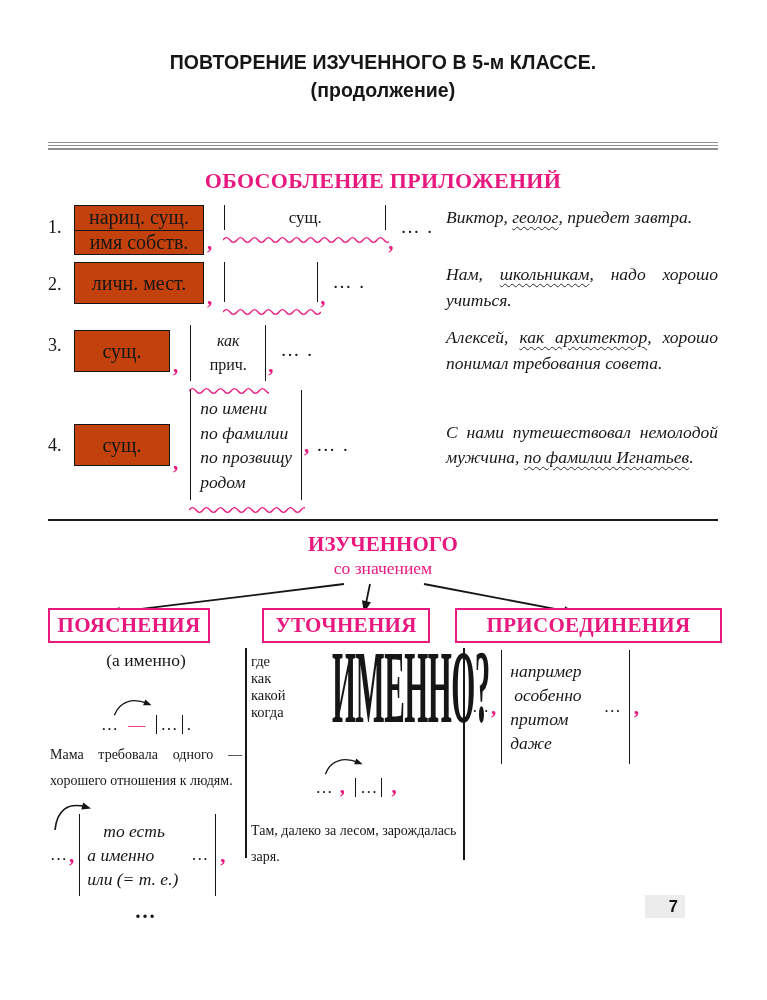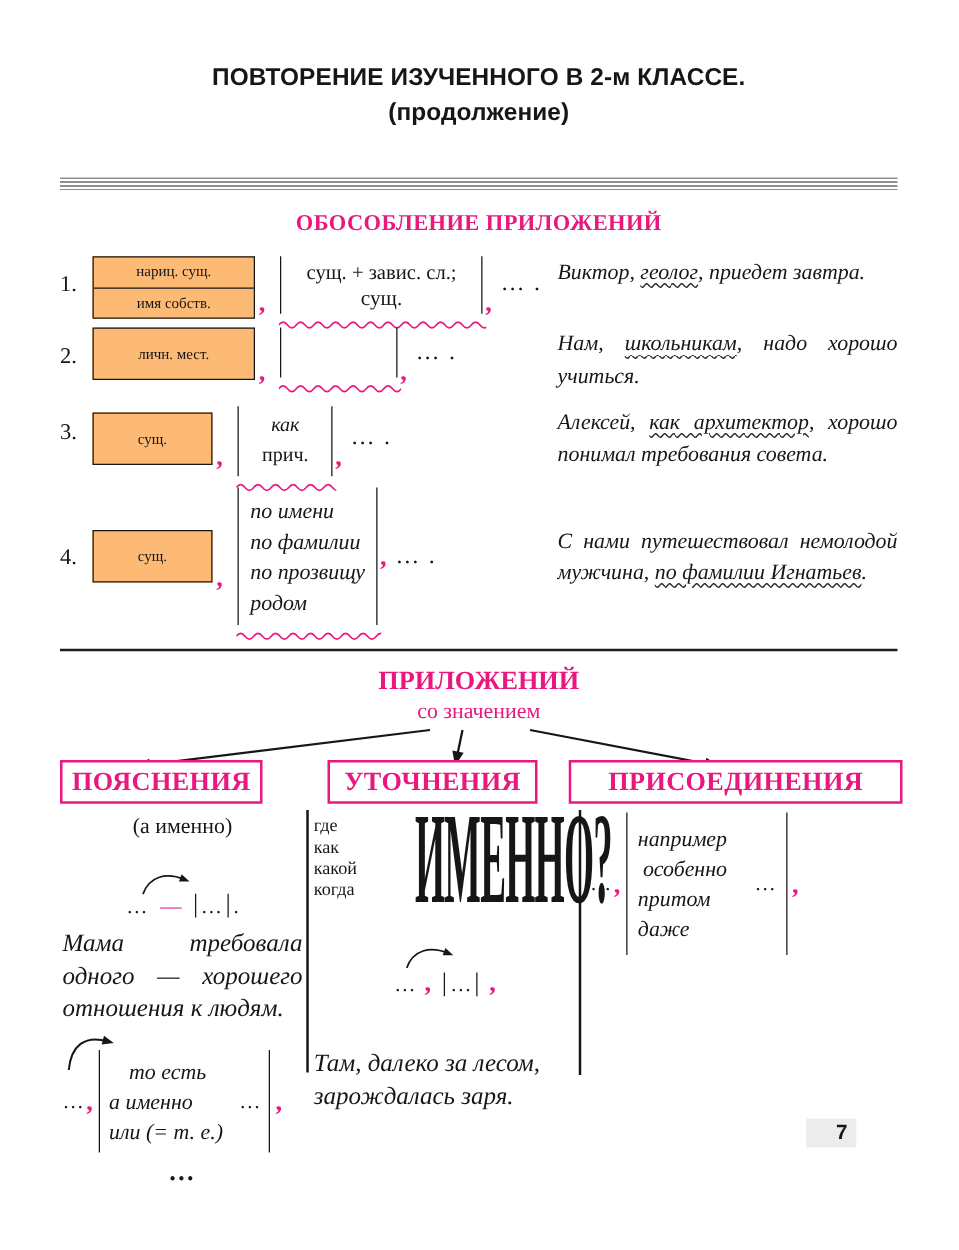--- a/index.html
+++ b/index.html
@@ -8,28 +8,28 @@
           font-family:"Liberation Serif", serif; color:var(--ink); }
   .content { position:absolute; left:48px; top:0; width:670px; height:1000px; }
 
   
   .title { position:absolute; top:48px; left:0; width:100%; text-align:center;
            font-family:"Liberation Sans", sans-serif; font-weight:bold; font-size:19.5px;
            line-height:28px; letter-spacing:0.1px; }
   .grule { position:absolute; top:142px; left:0; width:100%; height:10px;
            background:repeating-linear-gradient(to bottom,#8f8f8f 0 1.2px, transparent 1.2px 3.2px); }
   .s1head { position:absolute; top:168px; left:0; width:100%; text-align:center;
-            color:var(--accent); font-weight:bold; font-size:18px; letter-spacing:0.3px; }
+            color:var(--accent); font-weight:bold; font-size:22px; letter-spacing:0.3px; }
 
   
   .s1row { position:absolute; left:0; width:100%; display:flex; align-items:flex-start; }
   .r1 { top:205px; } .r2 { top:262px; } .r3 { top:325px; } .r4 { top:390px; align-items:center; }
   .num { width:26px; font-size:18px; }
   .r1 .num,.r2 .num { padding-top:12px; } .r3 .num { padding-top:10px; }
-  .sbox { border:1.7px solid var(--ink); text-align:center; font-size:12px; background:#fdba74; }
+  .sbox { border:1.7px solid var(--ink); text-align:center; font-size:20px; background:#c2410c; }
   .sbox .cell { padding:1px 4px; line-height:21.5px; }
   .sbox .cell + .cell { border-top:1.7px solid var(--ink); }
   .boxw { width:128px; } .boxn { width:94px; }
   .singlecell { line-height:40px; padding:0 4px; }
   .comma { color:var(--accent); font-weight:bold; font-size:21px; line-height:1; }
   .bargroup { position:relative; margin-left:12px; border-left:1.8px solid var(--ink);
               border-right:1.8px solid var(--ink); text-align:center; }
   .wavy { position:absolute; left:-2px; bottom:-9px; height:9px; }
   .tail { font-size:19px; letter-spacing:1.5px; white-space:nowrap; }
   .example { margin-left:auto; width:272px; font-style:italic; font-size:17.5px;
@@ -57,71 +57,70 @@
   .col1 { left:2px;  top:650px; width:192px; }
   .col2 { left:203px; top:648px; width:210px; }
   .col3 { left:424px; top:650px; width:246px; }
   .ital { font-style:italic; }
   .acc { color:var(--accent); }
 
   .hint { text-align:center; font-size:17.5px; }
   .c1s1 { position:relative; margin-top:24px; padding-top:20px; text-align:center; font-size:17px; }
   .c1s1 svg { position:absolute; top:0; left:56px; }
   .minibox { border-left:1.6px solid var(--ink); border-right:1.6px solid var(--ink); padding:0 4px; }
-  .colex { font-style:italic; font-size:20px; line-height:26px; }
+  .colex { font-size:14px; line-height:26px; }
   .jus { text-align:justify; }
   .c1ex { margin-top:7px; }
   .c1s2 { position:relative; margin-top:20px; display:flex; align-items:center; }
   .c1s2 .arrow2 { position:absolute; left:0px; top:-18px; }
   .lbox { border-left:1.8px solid var(--ink); border-right:1.8px solid var(--ink);
           padding:5px 7px; display:flex; align-items:center; }
   .lbox .list { font-style:italic; font-size:17.5px; line-height:24px; text-align:left; }
   .lbox .idots { margin-left:13px; }
   .c1dots { text-align:center; font-weight:bold; font-size:21px; margin-top:3px; letter-spacing:2px; }
 
   .qblock { display:flex; align-items:flex-start;gap:46px; }
   .qcol { font-size:14.5px; line-height:17px; padding-top:5px; width:46px; }
   .imnwrap { height:76px; width:156px; overflow:visible; }
   .imn { font-family:"Liberation Serif", serif; font-weight:bold; font-size:100px; line-height:76px;
          letter-spacing:-2px; white-space:nowrap; display:inline-block;
          transform:scale(0.31,1.04); transform-origin:0 0; }
   .c2schema { position:relative; margin-top:30px; padding-top:22px; text-align:center; font-size:17px; }
   .c2schema svg { position:absolute; top:0; left:66px; }
-  .c2ex { margin-top:40px; }
+  .c2ex { margin-top:20px; }
 
   .c3schema { display:flex; align-items:center; }
   .c3ex { margin-top:36px; }
 
   .pageno { position:absolute; left:597px; top:895px; width:40px; height:23px; background:#ececec;
             font-family:"Liberation Sans", sans-serif; font-weight:bold; font-size:16.5px;
             text-align:right; line-height:23px; padding-right:7px; box-sizing:border-box; }
   .sp { display:inline-block; width:6px; }
 </style>
 </head>
 <body>
 
 <div class="page">
   <div class="content">
 
     <div class="title">
-      <div>ПОВТОРЕНИЕ ИЗУЧЕННОГО В 2-м КЛАССЕ.</div>
+      <div>ПОВТОРЕНИЕ ИЗУЧЕННОГО В 5-м КЛАССЕ.</div>
       <div>(продолжение)</div>
     </div>
     <div class="grule"></div>
     <div class="s1head">ОБОСОБЛЕНИЕ ПРИЛОЖЕНИЙ</div>
 
     <div class="s1row r1">
       <div class="num">1.</div>
       <div class="sbox boxw">
         <div class="cell">нариц. сущ.</div>
         <div class="cell">имя собств.</div>
       </div>
       <div class="comma" style="margin-top:27px;margin-left:3px;">,</div>
       <div class="bargroup" style="width:150px;padding:2px 5px;">
-        <div style="font-size:16.5px;line-height:21px;">сущ. + завис. сл.;</div>
         <div style="font-size:17px;line-height:21px;">сущ.</div>
         <div class="wavy"><svg width="166" height="9">
               <path d="M0,5 q3.5,-4.6 7,0 q3.5,4.6 7,0 q3.5,-4.6 7,0 q3.5,4.6 7,0 q3.5,-4.6 7,0 q3.5,4.6 7,0 q3.5,-4.6 7,0 q3.5,4.6 7,0 q3.5,-4.6 7,0 q3.5,4.6 7,0 q3.5,-4.6 7,0 q3.5,4.6 7,0 q3.5,-4.6 7,0 q3.5,4.6 7,0 q3.5,-4.6 7,0 q3.5,4.6 7,0 q3.5,-4.6 7,0 q3.5,4.6 7,0 q3.5,-4.6 7,0 q3.5,4.6 7,0 q3.5,-4.6 7,0 q3.5,4.6 7,0 q3.5,-4.6 7,0 q3.5,4.6 7,0" fill="none" stroke="#e8187f" stroke-width="1.3"></path>
             </svg></div>
       </div>
       <div class="comma" style="margin-top:27px;margin-left:2px;">,</div>
       <div class="tail" style="margin-top:11px;margin-left:7px;">… .</div>
       <div class="example"><span>Виктор, </span><span class="uw">геолог</span><span>, приедет завтра.</span></div>
     </div>
 
@@ -173,21 +172,21 @@
         <div class="wavy"><svg width="116" height="9">
               <path d="M0,5 q3.5,-4.6 7,0 q3.5,4.6 7,0 q3.5,-4.6 7,0 q3.5,4.6 7,0 q3.5,-4.6 7,0 q3.5,4.6 7,0 q3.5,-4.6 7,0 q3.5,4.6 7,0 q3.5,-4.6 7,0 q3.5,4.6 7,0 q3.5,-4.6 7,0 q3.5,4.6 7,0 q3.5,-4.6 7,0 q3.5,4.6 7,0 q3.5,-4.6 7,0 q3.5,4.6 7,0 q3.5,-4.6 7,0" fill="none" stroke="#e8187f" stroke-width="1.3"></path>
             </svg></div>
       </div>
       <div class="comma" style="margin-left:2px;">,</div>
       <div class="tail" style="margin-left:7px;">… .</div>
       <div class="example"><span>С нами путешествовал немолодой мужчина, </span><span class="uw">по фамилии Игнатьев</span><span>.</span></div>
     </div>
 
     <div class="hr2"></div>
-    <div class="s2head">ПРИЛОЖЕНИЙ</div>
+    <div class="s2head">ИЗУЧЕННОГО</div>
     <div class="s2sub">со значением</div>
 
     <svg id="fan" width="670" height="38">
         <line x1="296" y1="4" x2="66.94774168283443" y2="32.14625208134662" stroke="#161616" stroke-width="1.8"></line>
         <polygon points="60,33 71.3493799668868,26.970773319303003 72.4714486599741,36.102090959599686" fill="#161616"></polygon>
         <line x1="322" y1="4" x2="317.41823922825165" y2="26.14517706345028" stroke="#161616" stroke-width="1.8"></line>
         <polygon points="316,33 313.92666931869877,20.316889187349386 322.9358651781641,22.180860744480146" fill="#161616"></polygon>
         <line x1="376" y1="4" x2="521.1240262938244" y2="31.688136595532285" stroke="#161616" stroke-width="1.8"></line>
         <polygon points="528,33 515.3505348379059,35.26958831354217 517.0746981694921,26.232594299711373" fill="#161616"></polygon>
       </svg>

